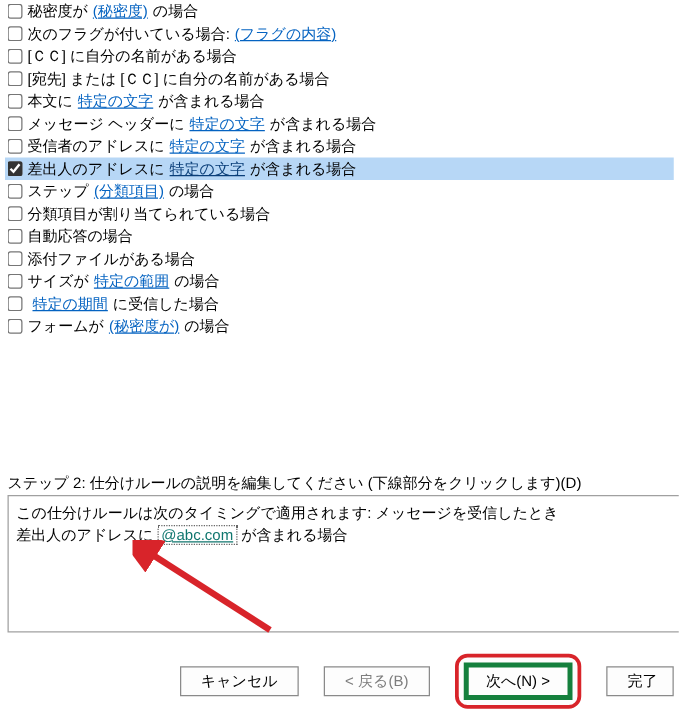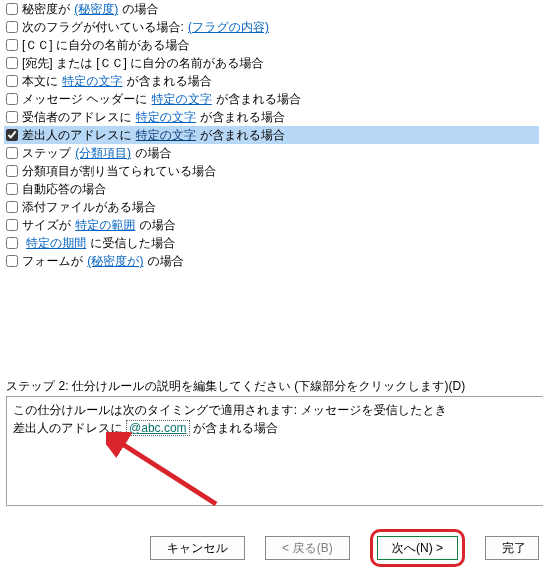--- a/index.html
+++ b/index.html
@@ -96,21 +96,21 @@
     color: #7e7e7e;
     cursor: default;
   }
   .btn.primary-wrap {
     position: relative;
     padding: 4px;
     border: 3px solid #d8242a;
     border-radius: 10px;
   }
   .btn.primary-wrap .inner {
-    border: 1px solid #15803d;
+    border: 4px solid #15803d;
     padding: 4px 14px;
     background: #fdfdfd;
     display: inline-block;
   }
   .arrow-svg {
     position: absolute;
     left: 106px;
     top: 432px;
     width: 120px;
     height: 80px;

